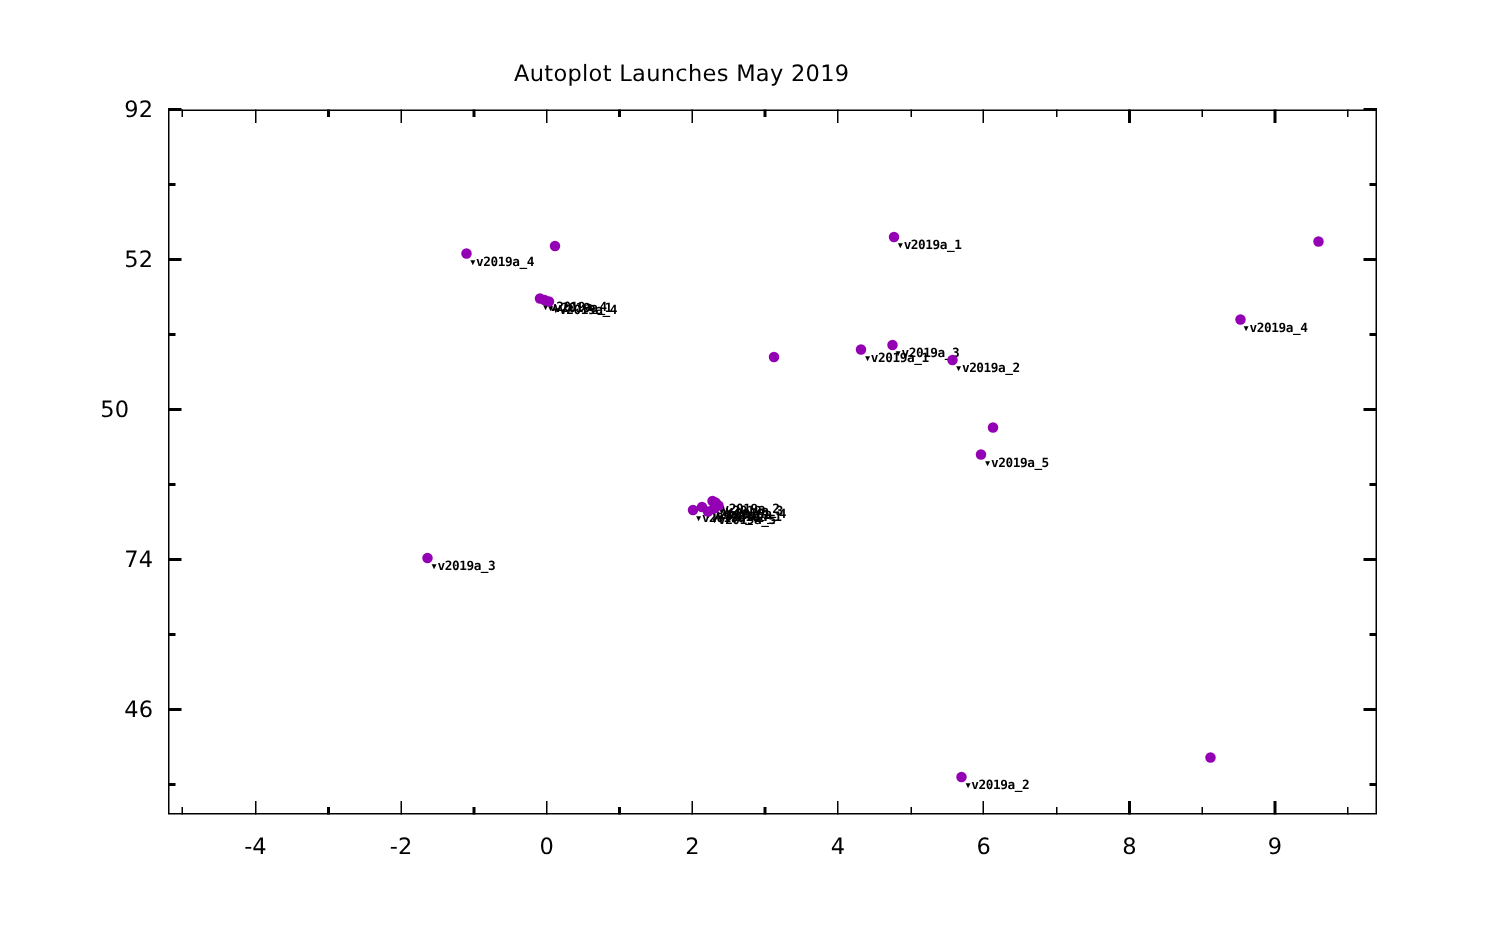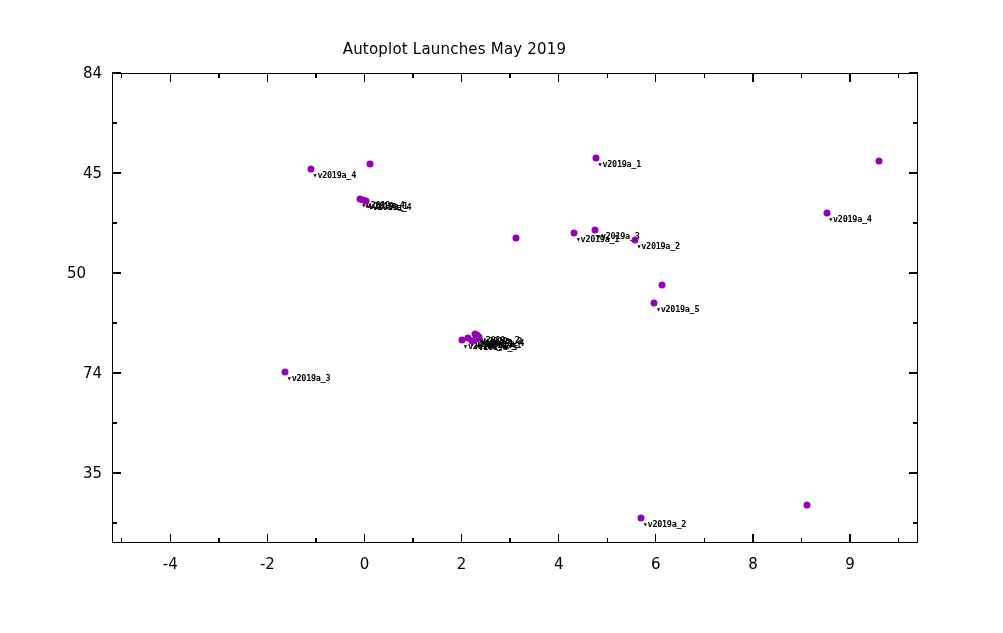--- a/index.html
+++ b/index.html
@@ -227,33 +227,33 @@
     <div class="tk" style="left: 606.553px; top: 538px; width: 1.4px; height: 5px;"></div>
     <div class="tk" style="left: 606.553px; top: 73px; width: 1.4px; height: 5px;"></div>
     <div class="tk" style="left: 703.661px; top: 538px; width: 1.4px; height: 5px;"></div>
     <div class="tk" style="left: 703.661px; top: 73px; width: 1.4px; height: 5px;"></div>
     <div class="tk" style="left: 800.77px; top: 538px; width: 1.4px; height: 5px;"></div>
     <div class="tk" style="left: 800.77px; top: 73px; width: 1.4px; height: 5px;"></div>
     <div class="tk" style="left: 897.878px; top: 538px; width: 1.4px; height: 5px;"></div>
     <div class="tk" style="left: 897.878px; top: 73px; width: 1.4px; height: 5px;"></div>
     <div class="tk" style="left: 112px; top: 72.3px; width: 9px; height: 1.4px;"></div>
     <div class="tk" style="left: 909px; top: 72.3px; width: 9px; height: 1.4px;"></div>
-    <div class="lbly" style="left: 42px; top: 64px;">84</div>
+    <div class="lbly" style="left: 42px; top: 64px;">92</div>
     <div class="tk" style="left: 112px; top: 172.3px; width: 9px; height: 1.4px;"></div>
     <div class="tk" style="left: 909px; top: 172.3px; width: 9px; height: 1.4px;"></div>
-    <div class="lbly" style="left: 42px; top: 164px;">45</div>
+    <div class="lbly" style="left: 42px; top: 164px;">52</div>
     <div class="tk" style="left: 112px; top: 272.3px; width: 9px; height: 1.4px;"></div>
     <div class="tk" style="left: 909px; top: 272.3px; width: 9px; height: 1.4px;"></div>
     <div class="lbly" style="left: 26px; top: 264px;">50</div>
     <div class="tk" style="left: 112px; top: 372.3px; width: 9px; height: 1.4px;"></div>
     <div class="tk" style="left: 909px; top: 372.3px; width: 9px; height: 1.4px;"></div>
     <div class="lbly" style="left: 42px; top: 364px;">74</div>
     <div class="tk" style="left: 112px; top: 472.3px; width: 9px; height: 1.4px;"></div>
     <div class="tk" style="left: 909px; top: 472.3px; width: 9px; height: 1.4px;"></div>
-    <div class="lbly" style="left: 42px; top: 464px;">35</div>
+    <div class="lbly" style="left: 42px; top: 464px;">46</div>
     <div class="tk" style="left: 112px; top: 122.3px; width: 5px; height: 1.4px;"></div>
     <div class="tk" style="left: 913px; top: 122.3px; width: 5px; height: 1.4px;"></div>
     <div class="tk" style="left: 112px; top: 222.3px; width: 5px; height: 1.4px;"></div>
     <div class="tk" style="left: 913px; top: 222.3px; width: 5px; height: 1.4px;"></div>
     <div class="tk" style="left: 112px; top: 322.3px; width: 5px; height: 1.4px;"></div>
     <div class="tk" style="left: 913px; top: 322.3px; width: 5px; height: 1.4px;"></div>
     <div class="tk" style="left: 112px; top: 422.3px; width: 5px; height: 1.4px;"></div>
     <div class="tk" style="left: 913px; top: 422.3px; width: 5px; height: 1.4px;"></div>
     <div class="tk" style="left: 112px; top: 522.3px; width: 5px; height: 1.4px;"></div>
     <div class="tk" style="left: 913px; top: 522.3px; width: 5px; height: 1.4px;"></div>

